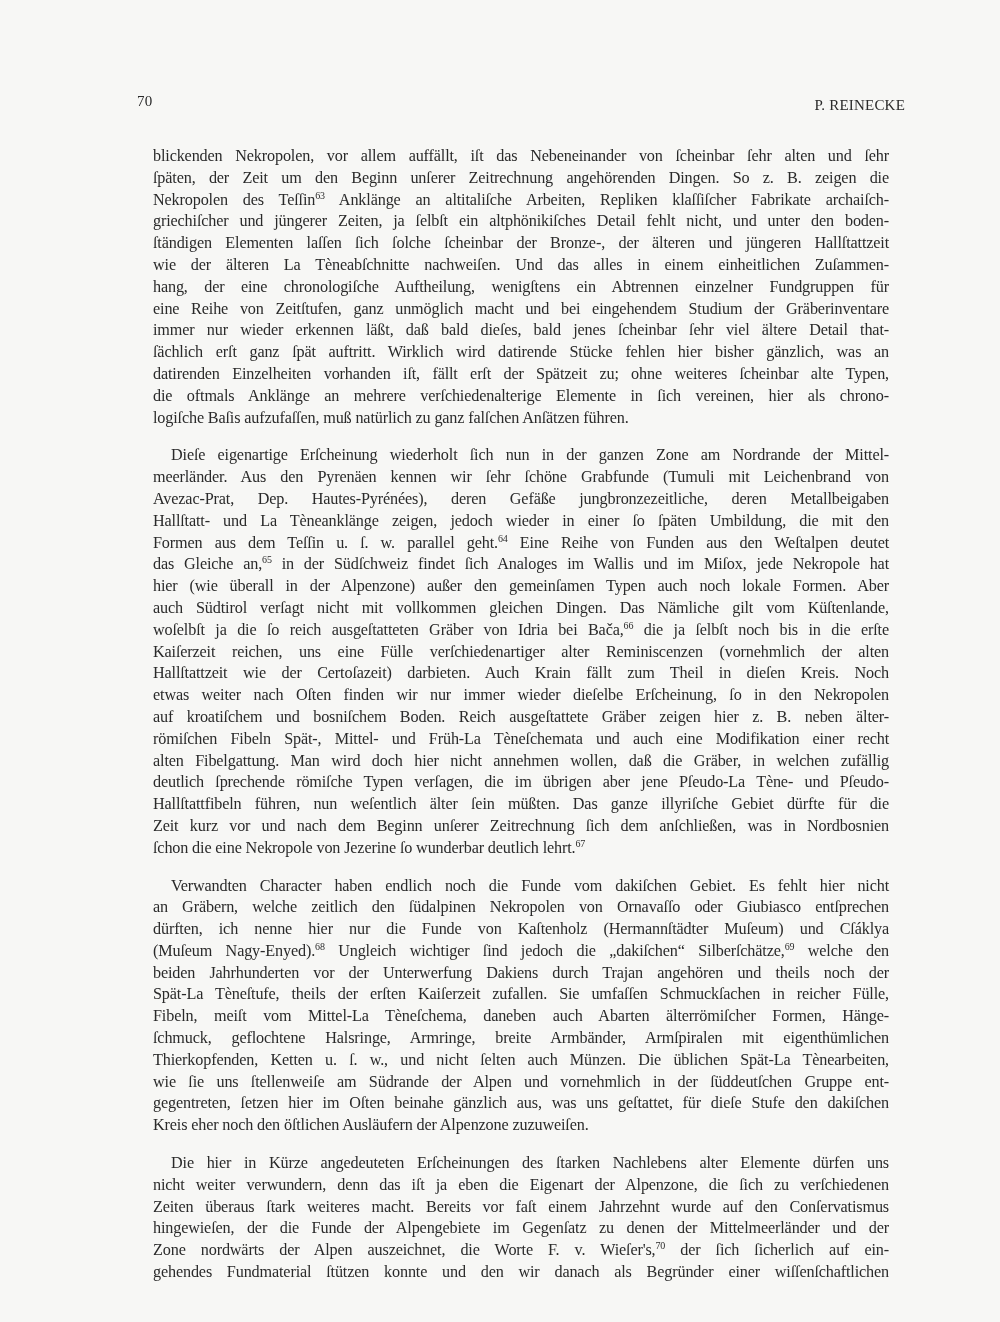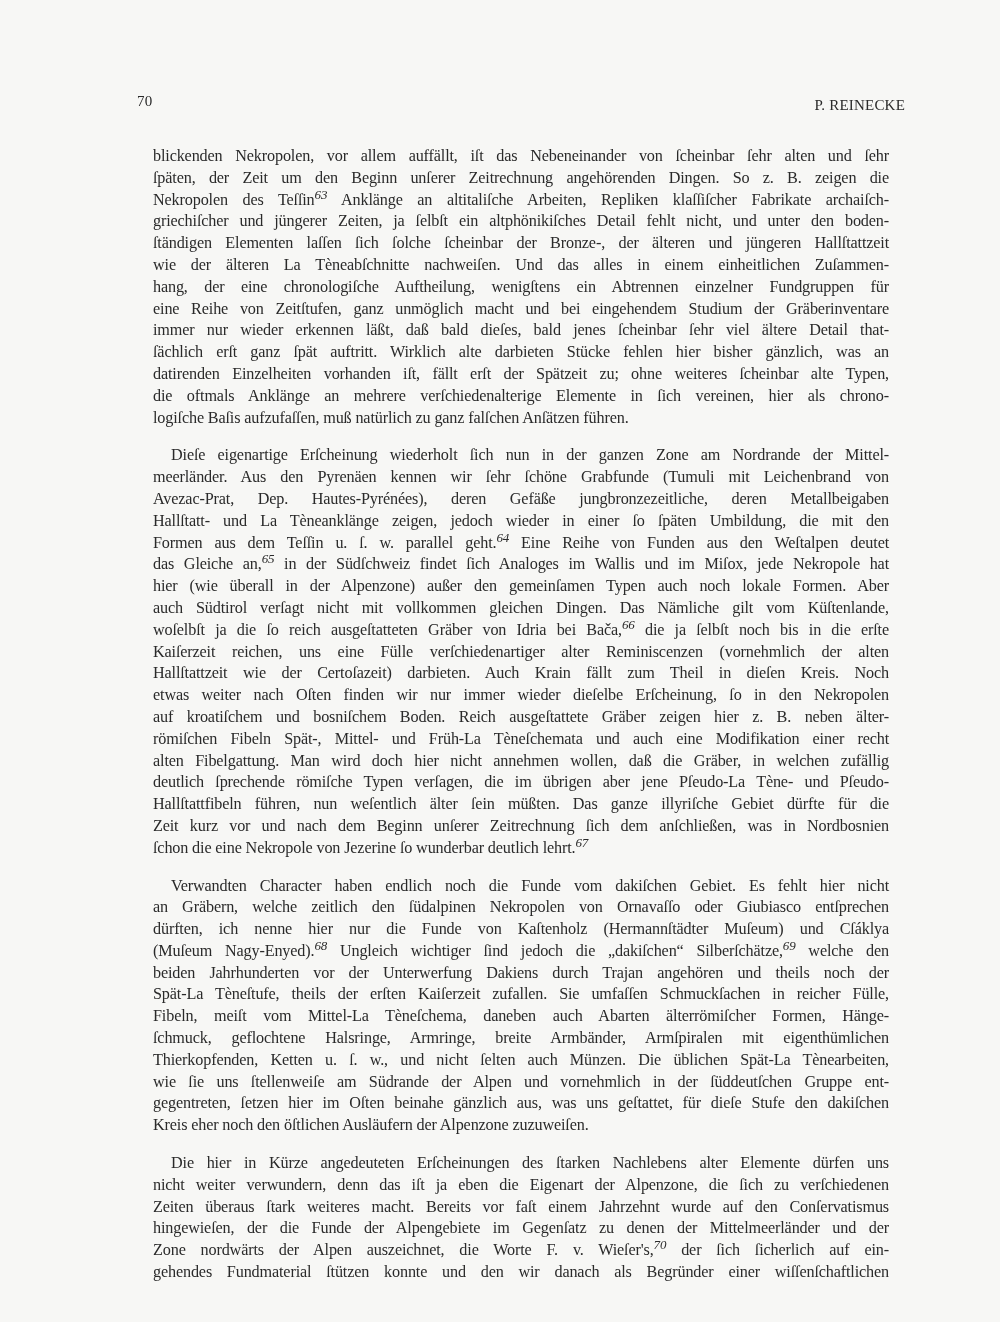--- a/index.html
+++ b/index.html
@@ -62,24 +62,23 @@
       white-space: nowrap;
       height: 21.8px;
     }
     .line.last {
       text-align-last: left;
     }
     .line.indent {
       padding-left: 18px;
     }
     sup {
-      font-size: 13px;
+      font-size: 10px;
       vertical-align: 6px;
       line-height: 0;
-      font-style: italic;
     }
   </style>
 </head>
 <body>
 
 <div class="page">
   <div class="running-head">
     <span class="page-number">70</span>
     <span class="author-head">P. REINECKE</span>
   </div>
@@ -87,21 +86,21 @@
       <div class="para">
         <span class="line">blickenden Nekropolen, vor allem auffällt, iſt das Nebeneinander von ſcheinbar ſehr alten und ſehr</span>
         <span class="line">ſpäten, der Zeit um den Beginn unſerer Zeitrechnung angehörenden Dingen.  So z. B. zeigen die</span>
         <span class="line">Nekropolen des Teſſin<sup>63</sup> Anklänge an altitaliſche Arbeiten, Repliken klaſſiſcher Fabrikate archaiſch-</span>
         <span class="line">griechiſcher und jüngerer Zeiten, ja ſelbſt ein altphönikiſches Detail fehlt nicht, und unter den boden-</span>
         <span class="line">ſtändigen Elementen laſſen ſich ſolche ſcheinbar der Bronze-, der älteren und jüngeren Hallſtattzeit</span>
         <span class="line">wie der älteren La Tèneabſchnitte nachweiſen.  Und das alles in einem einheitlichen Zuſammen-</span>
         <span class="line">hang, der eine chronologiſche Auftheilung, wenigſtens ein Abtrennen einzelner Fundgruppen für</span>
         <span class="line">eine Reihe von Zeitſtufen, ganz unmöglich macht und bei eingehendem Studium der Gräberinventare</span>
         <span class="line">immer nur wieder erkennen läßt, daß bald dieſes, bald jenes ſcheinbar ſehr viel ältere Detail that-</span>
-        <span class="line">ſächlich erſt ganz ſpät auftritt.  Wirklich alte darbieten Stücke fehlen hier bisher gänzlich, was an</span>
+        <span class="line">ſächlich erſt ganz ſpät auftritt.  Wirklich wird datirende Stücke fehlen hier bisher gänzlich, was an</span>
         <span class="line">datirenden Einzelheiten vorhanden iſt, fällt erſt der Spätzeit zu; ohne weiteres ſcheinbar alte Typen,</span>
         <span class="line">die oftmals Anklänge an mehrere verſchiedenalterige Elemente in ſich vereinen, hier als chrono-</span>
         <span class="line last">logiſche Baſis aufzufaſſen, muß natürlich zu ganz falſchen Anſätzen führen.</span>
       </div>
       <div class="para">
         <span class="line indent">Dieſe eigenartige Erſcheinung wiederholt ſich nun in der ganzen Zone am Nordrande der Mittel-</span>
         <span class="line">meerländer.  Aus den Pyrenäen kennen wir ſehr ſchöne Grabfunde (Tumuli mit Leichenbrand von</span>
         <span class="line">Avezac-Prat, Dep. Hautes-Pyrénées), deren Gefäße jungbronzezeitliche, deren Metallbeigaben</span>
         <span class="line">Hallſtatt- und La Tèneanklänge zeigen, jedoch wieder in einer ſo ſpäten Umbildung, die mit den</span>
         <span class="line">Formen aus dem Teſſin u. ſ. w. parallel geht.<sup>64</sup>  Eine Reihe von Funden aus den Weſtalpen deutet</span>

